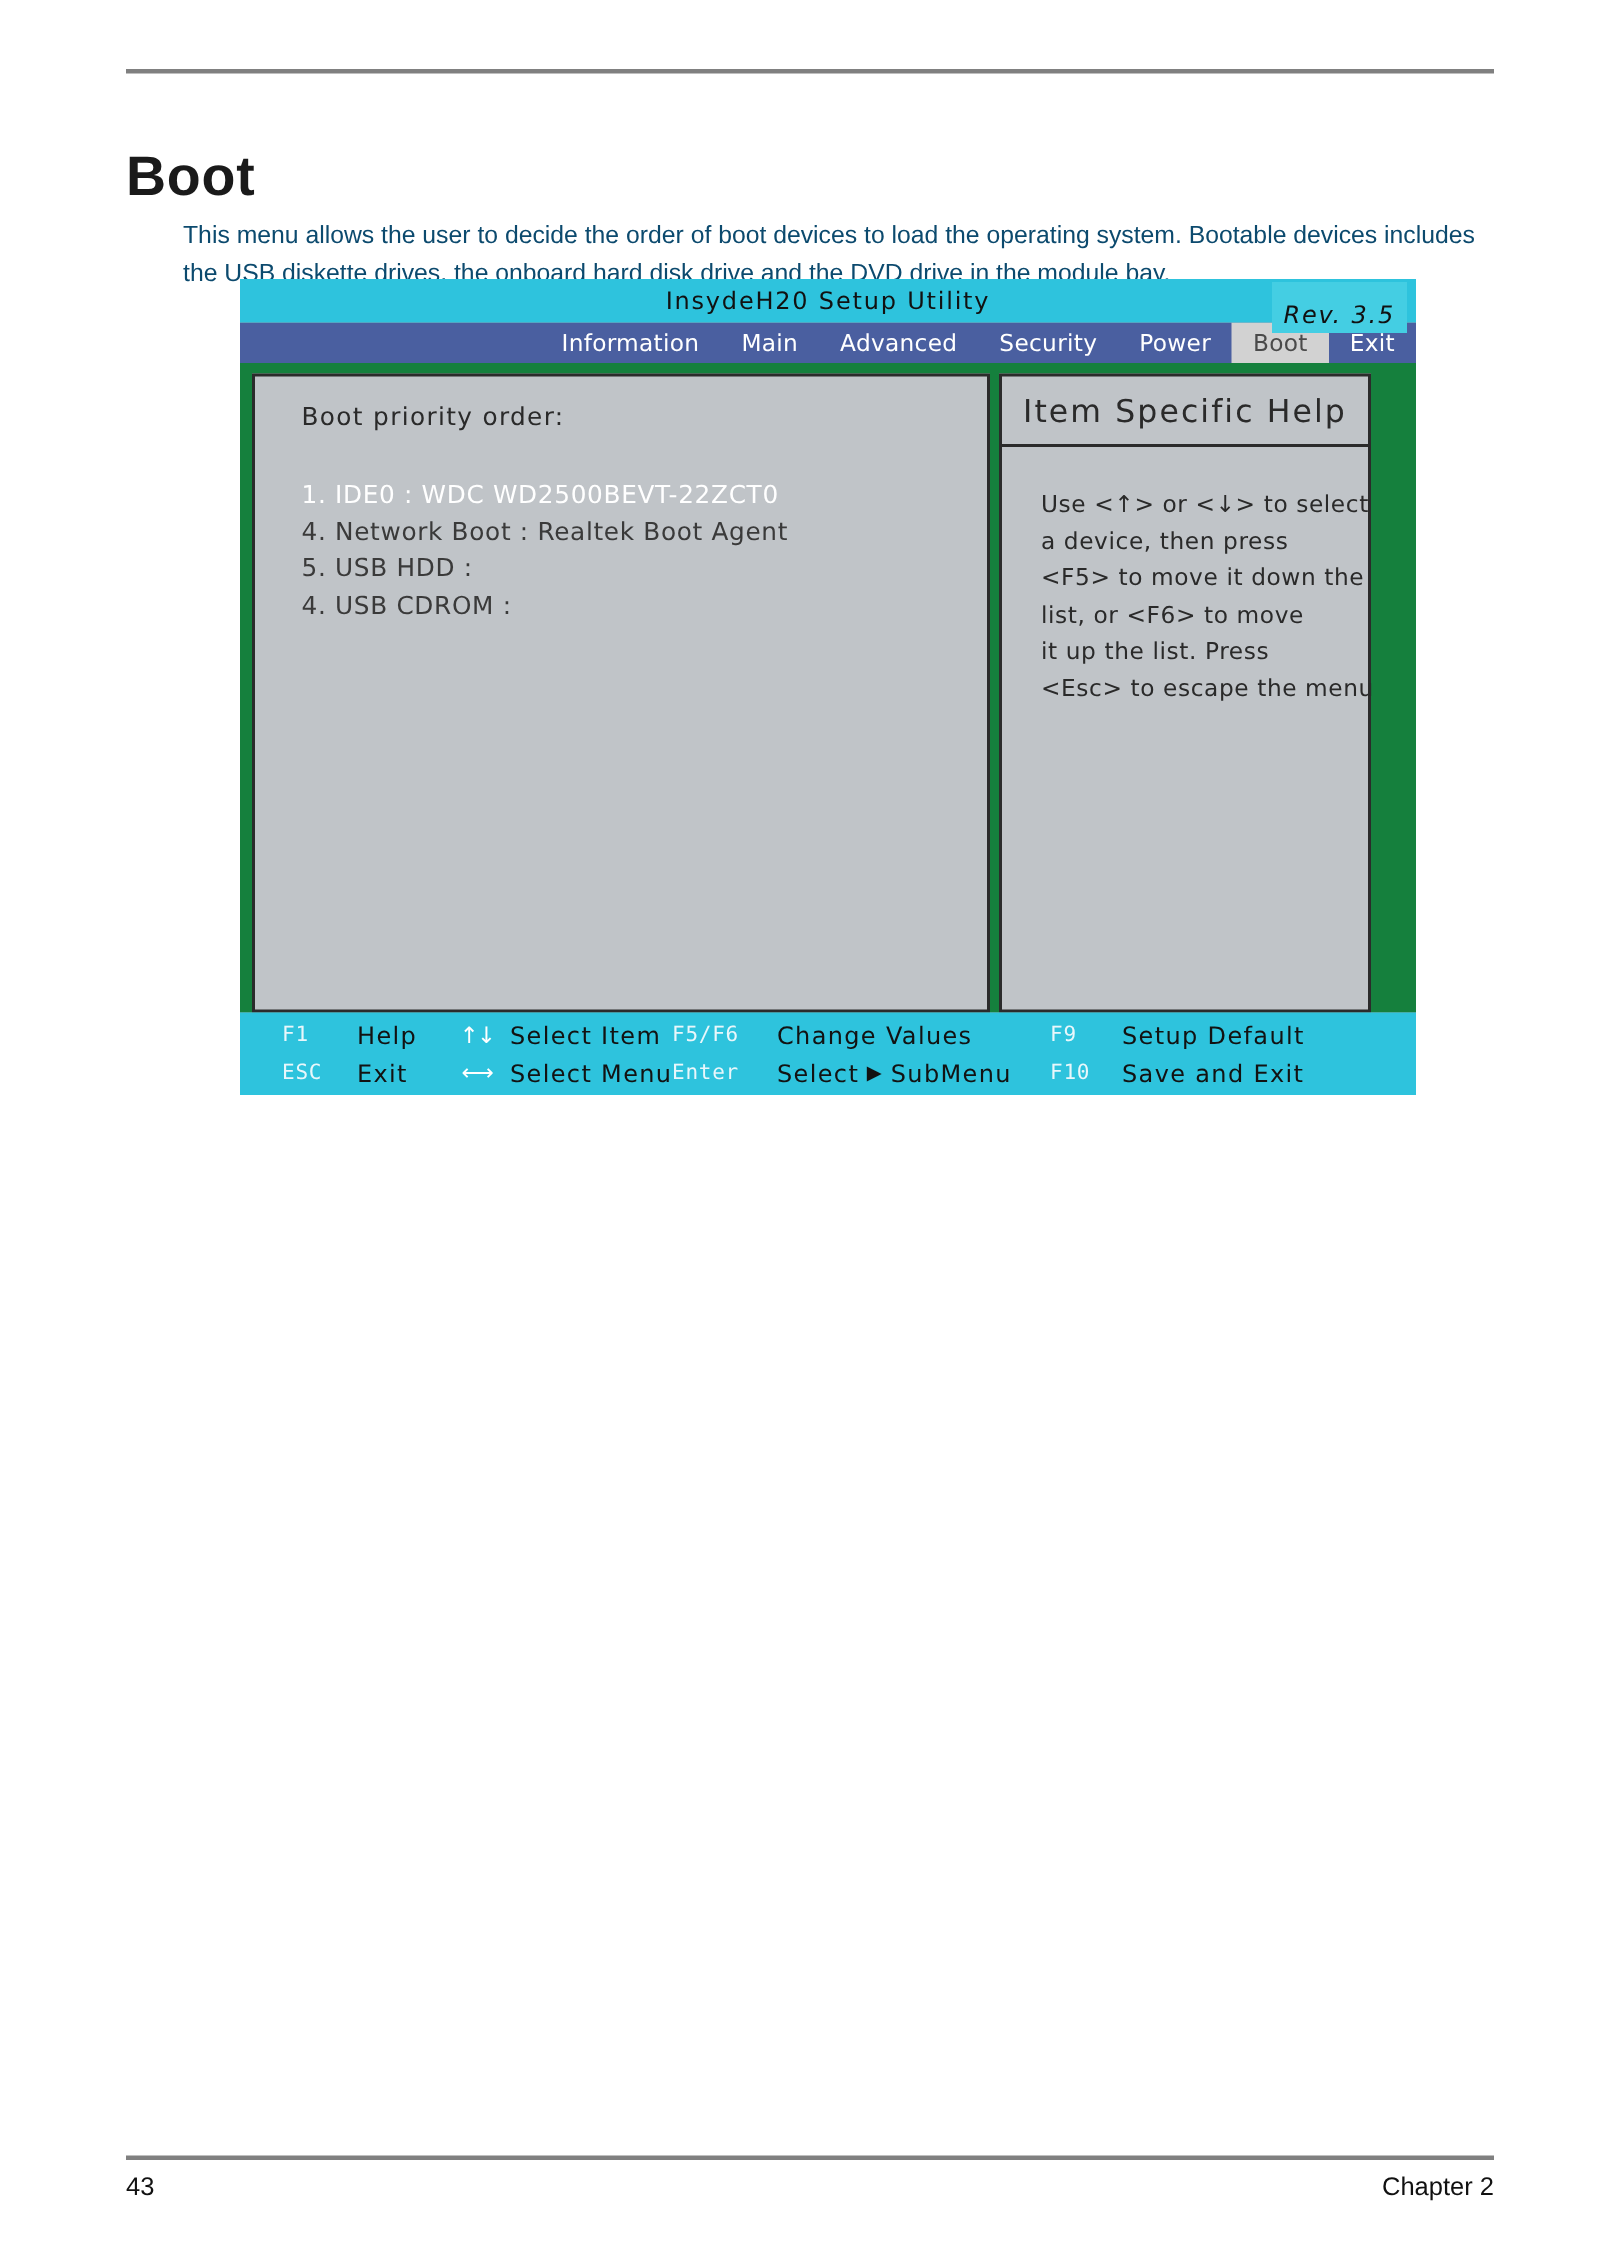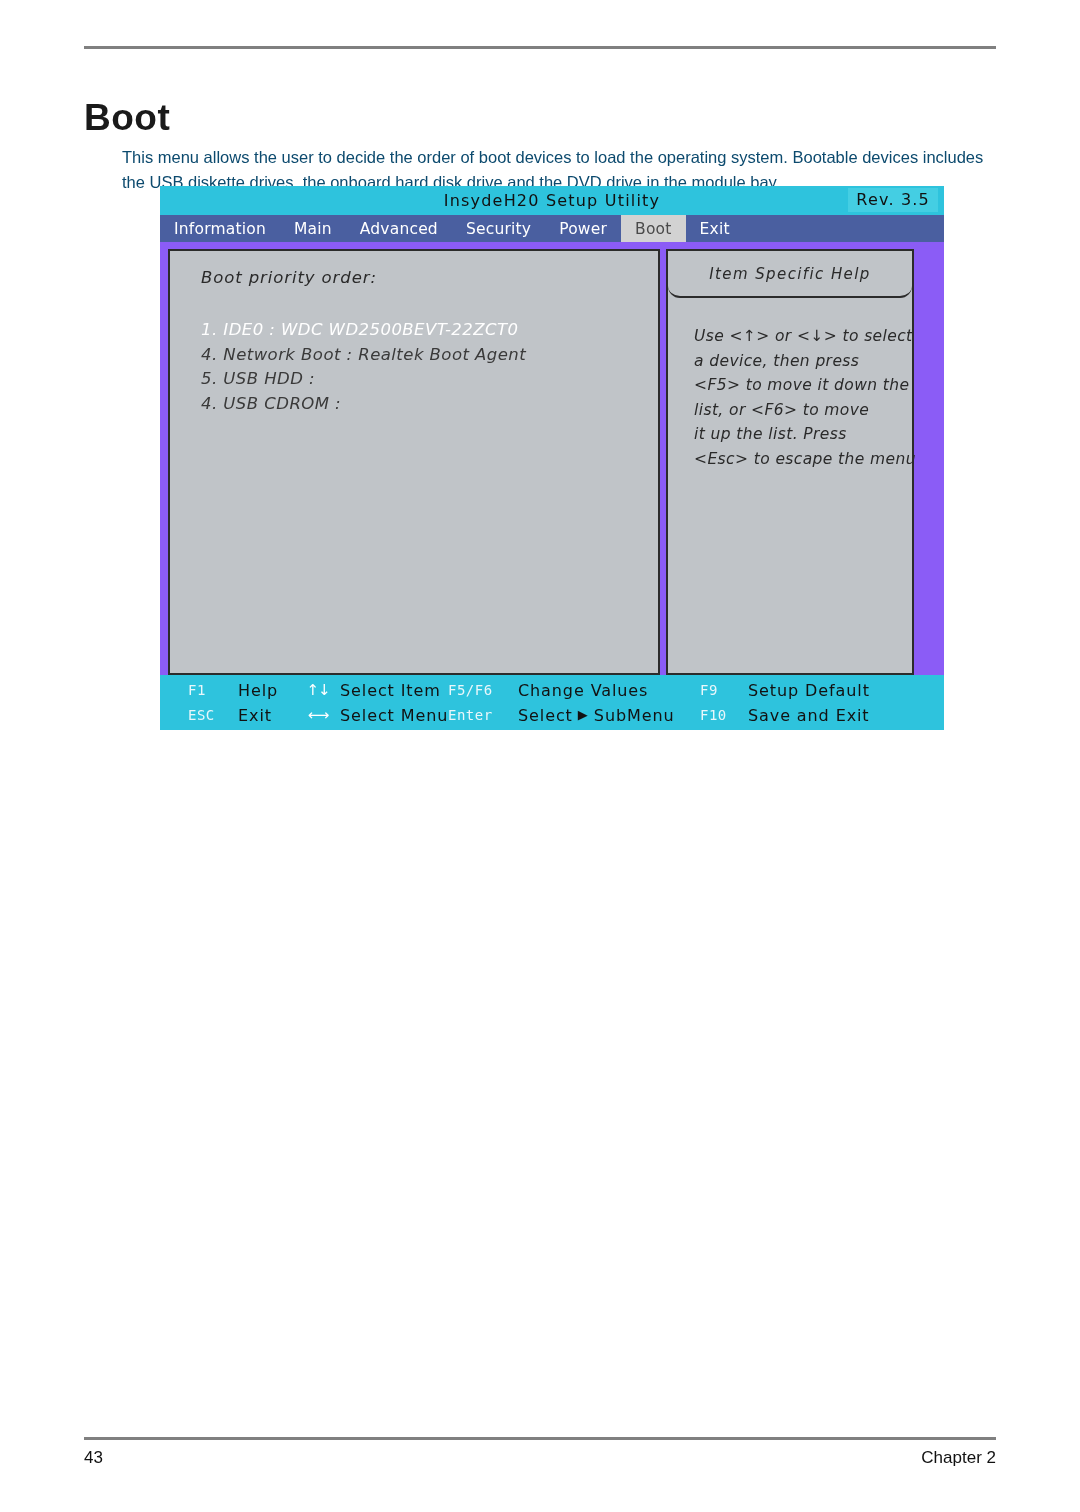--- a/index.html
+++ b/index.html
@@ -91,55 +91,56 @@
     text-align: center;
     font-size: 16px;
     letter-spacing: 1.2px;
     color: #111111;
   }
   .bios-rev {
     position: absolute;
     right: 6px;
     top: 2px;
     background: #44cee3;
-    padding: 2px 8px 3px 8px;
+    padding: 12px 8px 3px 8px;
     font-size: 16px;
     letter-spacing: 1.2px;
     color: #111111;
+    font-style: italic;
   }
 
   .bios-tabs {
     height: 27px;
     background: #4a5fa0;
     display: flex;
     align-items: stretch;
-    padding-left: 0;
+    padding-left: 16px;
+    justify-content: flex-end;
   }
   .bios-tab {
     display: flex;
     align-items: center;
     padding: 0 14px;
     font-size: 15.5px;
     color: #ffffff;
     letter-spacing: 0.2px;
   }
   .bios-tab.active {
     background: #d2d2d2;
     color: #4a4a4a;
   }
 
   .bios-body {
     position: relative;
     height: 433px;
-    background: #8b5cf6;
+    background: #15803d;
     padding: 7px 8px 0 8px;
     box-sizing: border-box;
     display: flex;
     gap: 6px;
-    font-style: italic;
   }
 
   .panel {
     border: 2px solid #2b2b2b;
     background: #c0c4c8;
     box-sizing: border-box;
   }
   .panel-left {
     width: 492px;
     padding: 17px 0 0 31px;
@@ -150,24 +151,23 @@
     box-sizing: border-box;
     display: flex;
     flex-direction: column;
   }
   .help-header {
     height: 45px;
     border-bottom: 2px solid #2b2b2b;
     display: flex;
     align-items: center;
     justify-content: center;
-    font-size: 15px;
+    font-size: 21px;
     letter-spacing: 1.4px;
     color: #2a2a2a;
-    border-radius: 12px;
   }
   .help-body {
     padding: 26px 0 0 26px;
     font-size: 15.5px;
     line-height: 24.5px;
     letter-spacing: 0.4px;
     color: #2a2a2a;
   }
   .help-line { white-space: nowrap; }
 

